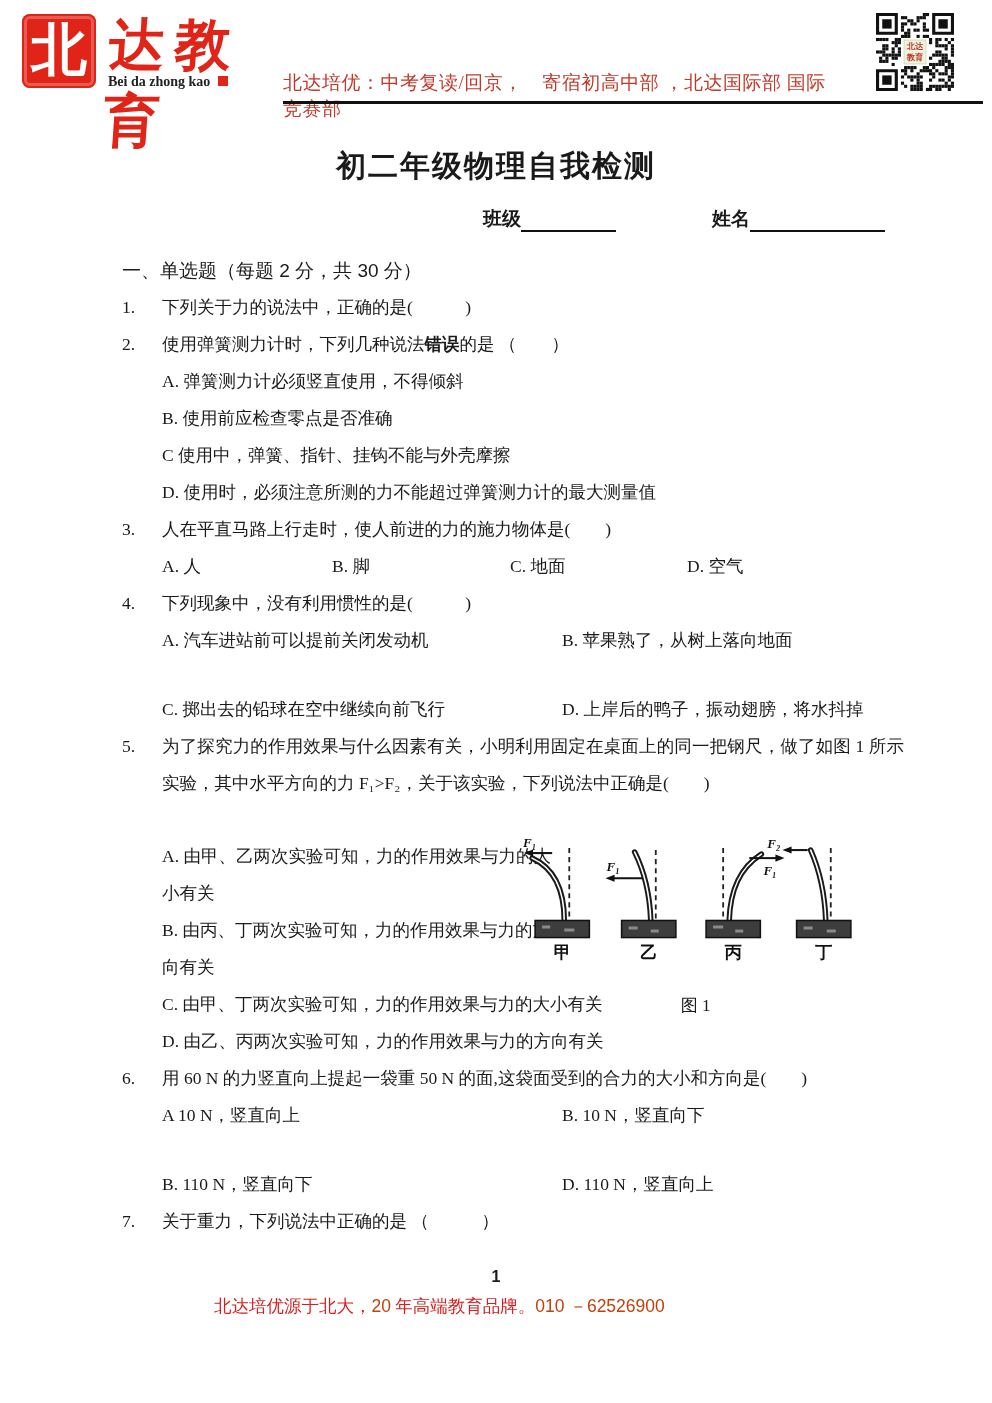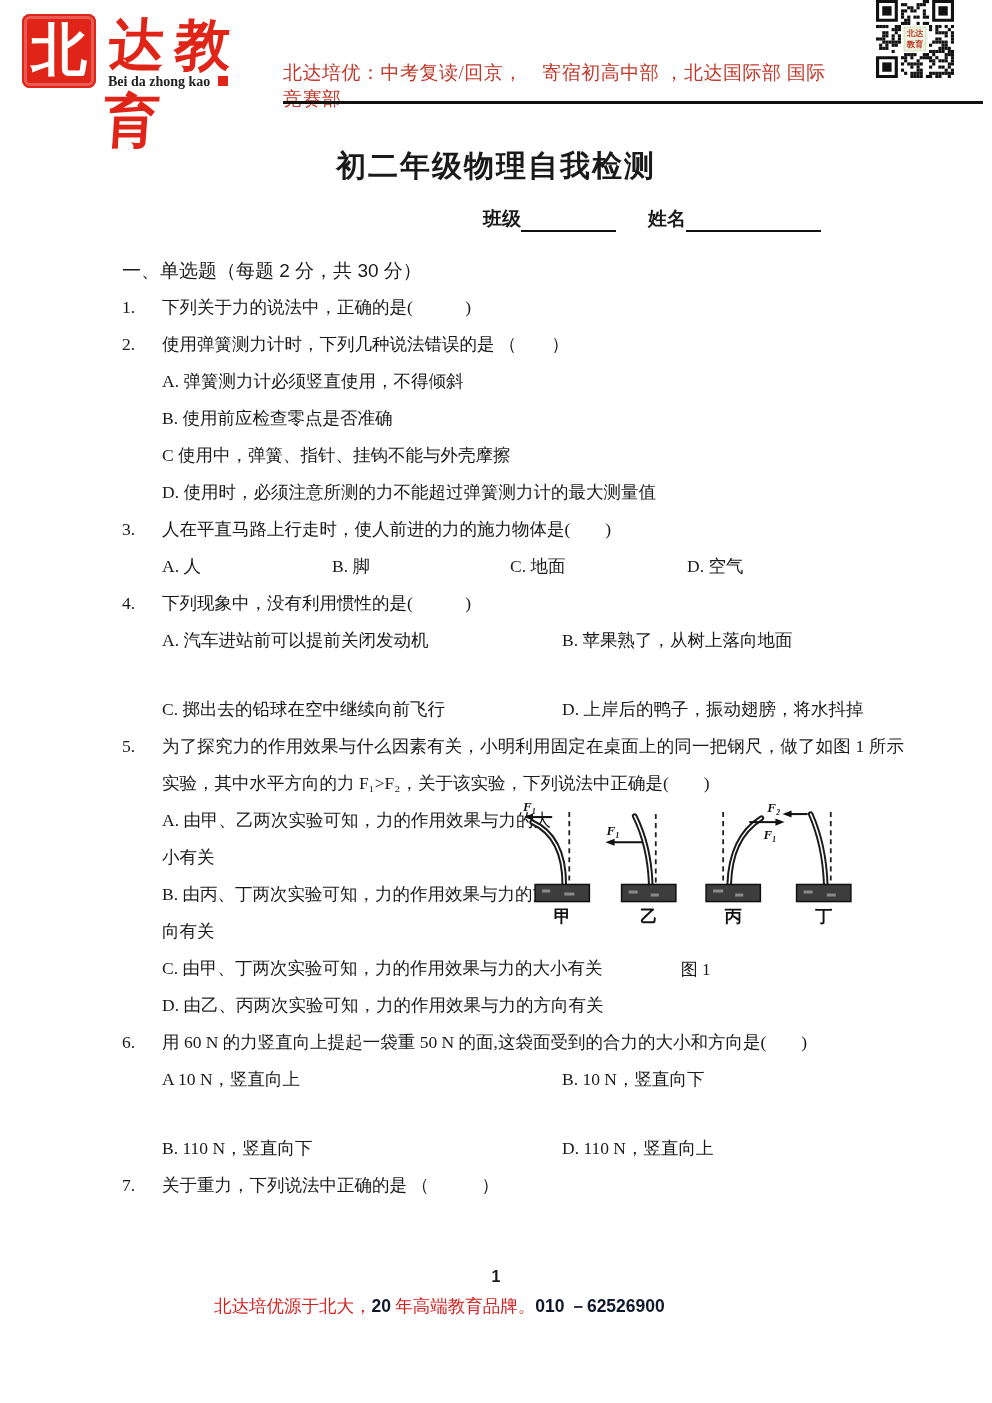--- a/index.html
+++ b/index.html
@@ -21,60 +21,60 @@
   }
   .logo-rest {
     position:absolute; left:84px; top:-4px; color:#e02518;
     font-size:56px; font-weight:bold; letter-spacing:10px;
     font-family:"DejaVu Serif", serif; transform:skewX(-4deg);
   }
   .logo-sub { position:absolute; left:86px; top:62px; font-size:14px; font-weight:bold; color:#222;
     font-family:"Liberation Serif", serif; }
   .logo-sub .sq { display:inline-block; width:10px; height:10px; background:#e02518; margin-left:8px; }
   .tagline {
-    position:absolute; left:283px; top:60px; width:560px;
+    position:absolute; left:283px; top:70px; width:560px;
     color:#c0392b; font-size:19px; letter-spacing:0.5px;
     font-family:"Liberation Serif", serif;
   }
   .header-rule { position:absolute; left:283px; top:101px; width:700px; border-top:3px solid #111; }
-  .qr { position:absolute; right:38px; top:0; width:78px; height:78px;text-align:center; }
+  .qr { position:absolute; right:38px; top:13px; width:78px; height:78px;text-align:center; }
   .qr svg { width:100%; height:100%; }
 
   
   .title {
     position:absolute; top:146px; left:0; width:100%; text-align:center;
     font-size:30px; font-weight:bold; letter-spacing:2px;font-family:Liberation Serif, serif;
   }
-  .fields { position:absolute; top:206px; left:483px; font-size:19px; font-weight:bold; display:flex; gap:32px;text-align:center; }
+  .fields { position:absolute; top:206px; left:483px; font-size:19px; font-weight:bold; display:flex; gap:96px;text-align:center; }
   .blank { display:inline-block; border-bottom:2.5px solid #111; height:20px; vertical-align:bottom; }
   .blank.class { width:95px; }
   .blank.name { width:135px; }
 
   
   .main { position:absolute; left:122px; top:252px; width:782px; font-size:17.5px; }
   .section-heading { font-weight:normal; font-size:19px; line-height:37px; font-family:"Liberation Sans", sans-serif; }
   .q-line { position:relative; padding-left:40px; line-height:37px; }
   .q-num { position:absolute; left:0; top:0; }
   .q-opts { padding-left:40px; line-height:37px; }
-  .bold { font-weight:normal; }
+  .bold { font-weight:bold; }
   .opts-row { display:flex; }
   .opts-row .c1 { width:170px; } .opts-row .c2 { width:178px; } .opts-row .c3 { width:177px; }
   .opts-grid { display:grid; grid-template-columns:368px 1fr;gap:32px; }
   .q5-stem { text-align:justify; }
-  .q5-opts { position:relative; }
+  .q5-opts { position:relative;margin-top:36px; }
   .q5-opts .narrow { max-width:398px; }
   .figure { position:absolute; left:400px; top:0px; width:347px; text-align:center; }
   .fig-caption { margin-top:10px; font-size:17px; }
 
   
   .page-num { position:absolute; top:1268px; left:0; width:100%; text-align:center;
     font-weight:bold; font-size:16px; font-family:"Liberation Sans", sans-serif; }
   .footer { position:absolute; top:1294px; left:214px; font-size:17.5px; white-space:nowrap; }
   .footer .ft-serif { color:#d41f1f; font-family:"Liberation Serif", serif; }
-  .footer .ft-bold { color:#0f172a; font-weight:bold; font-family:"Liberation Sans", sans-serif;margin-top:28px; }
+  .footer .ft-bold { color:#c2410c; font-weight:normal; font-family:"Liberation Sans", sans-serif;margin-top:28px; }
 </style>
 </head>
 <body>
 
 <div class="header">
   <div class="logo">
     <div class="logo-stamp">
       <span>北</span>
     </div>
     <div class="logo-rest">达教育</div>

